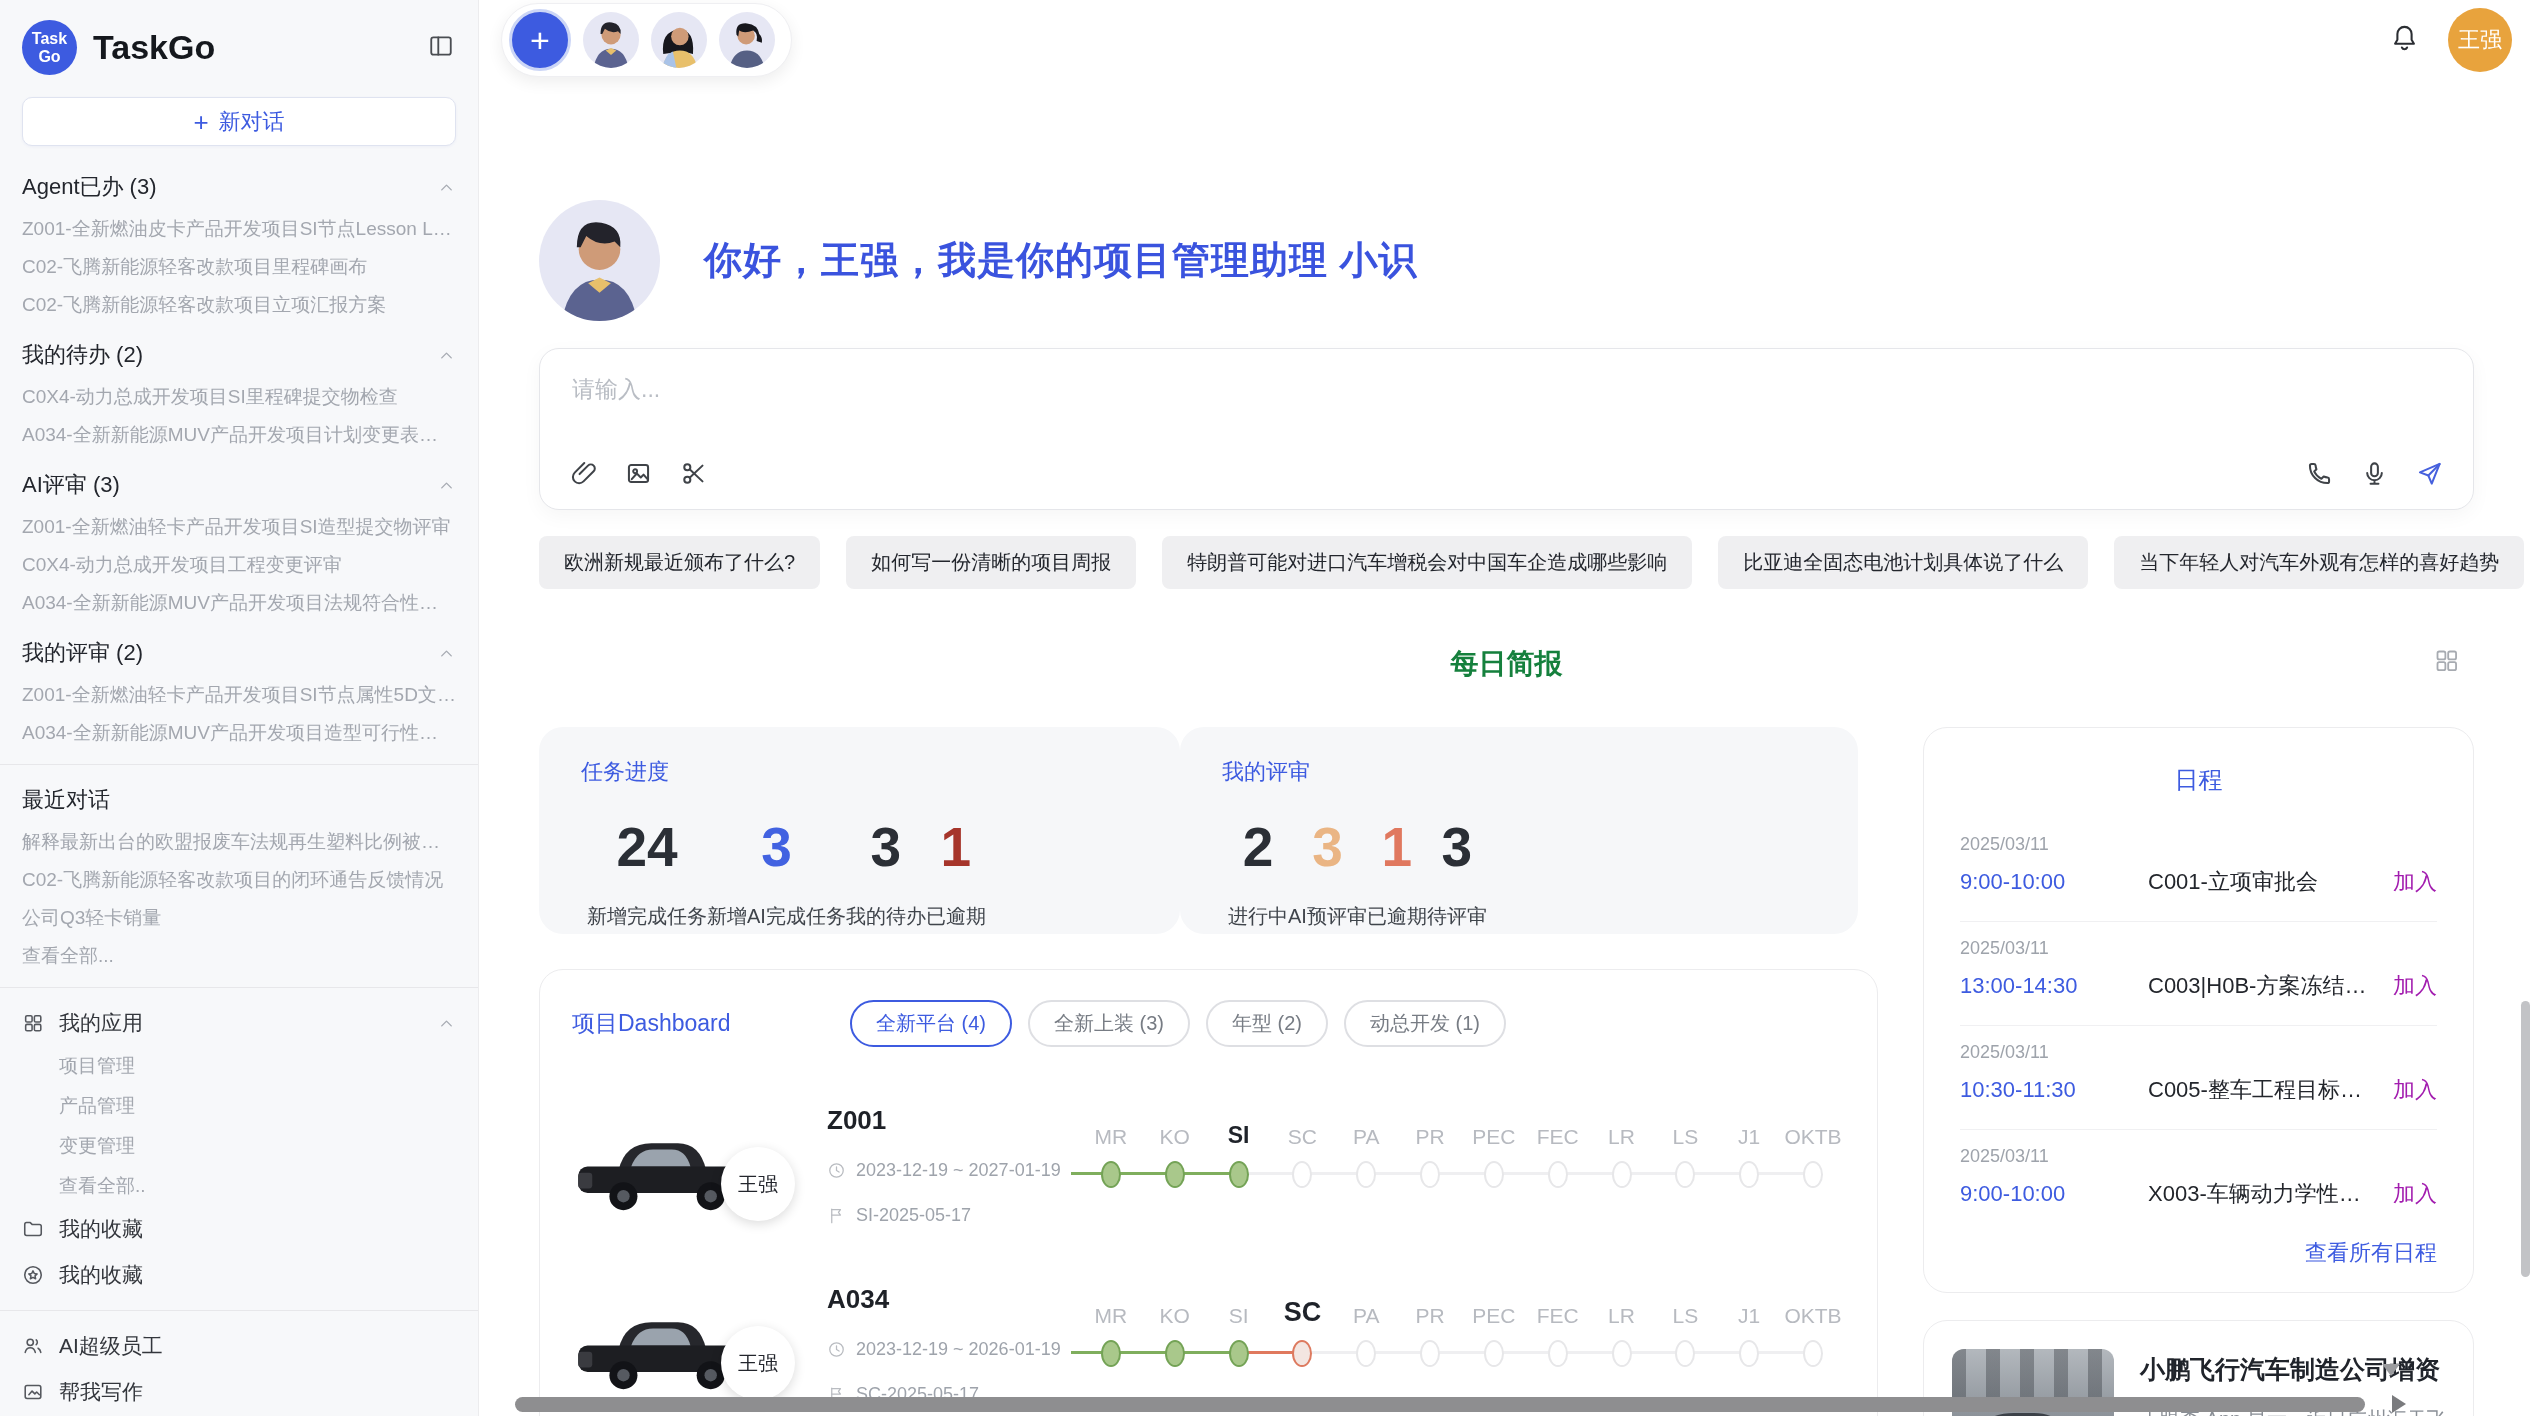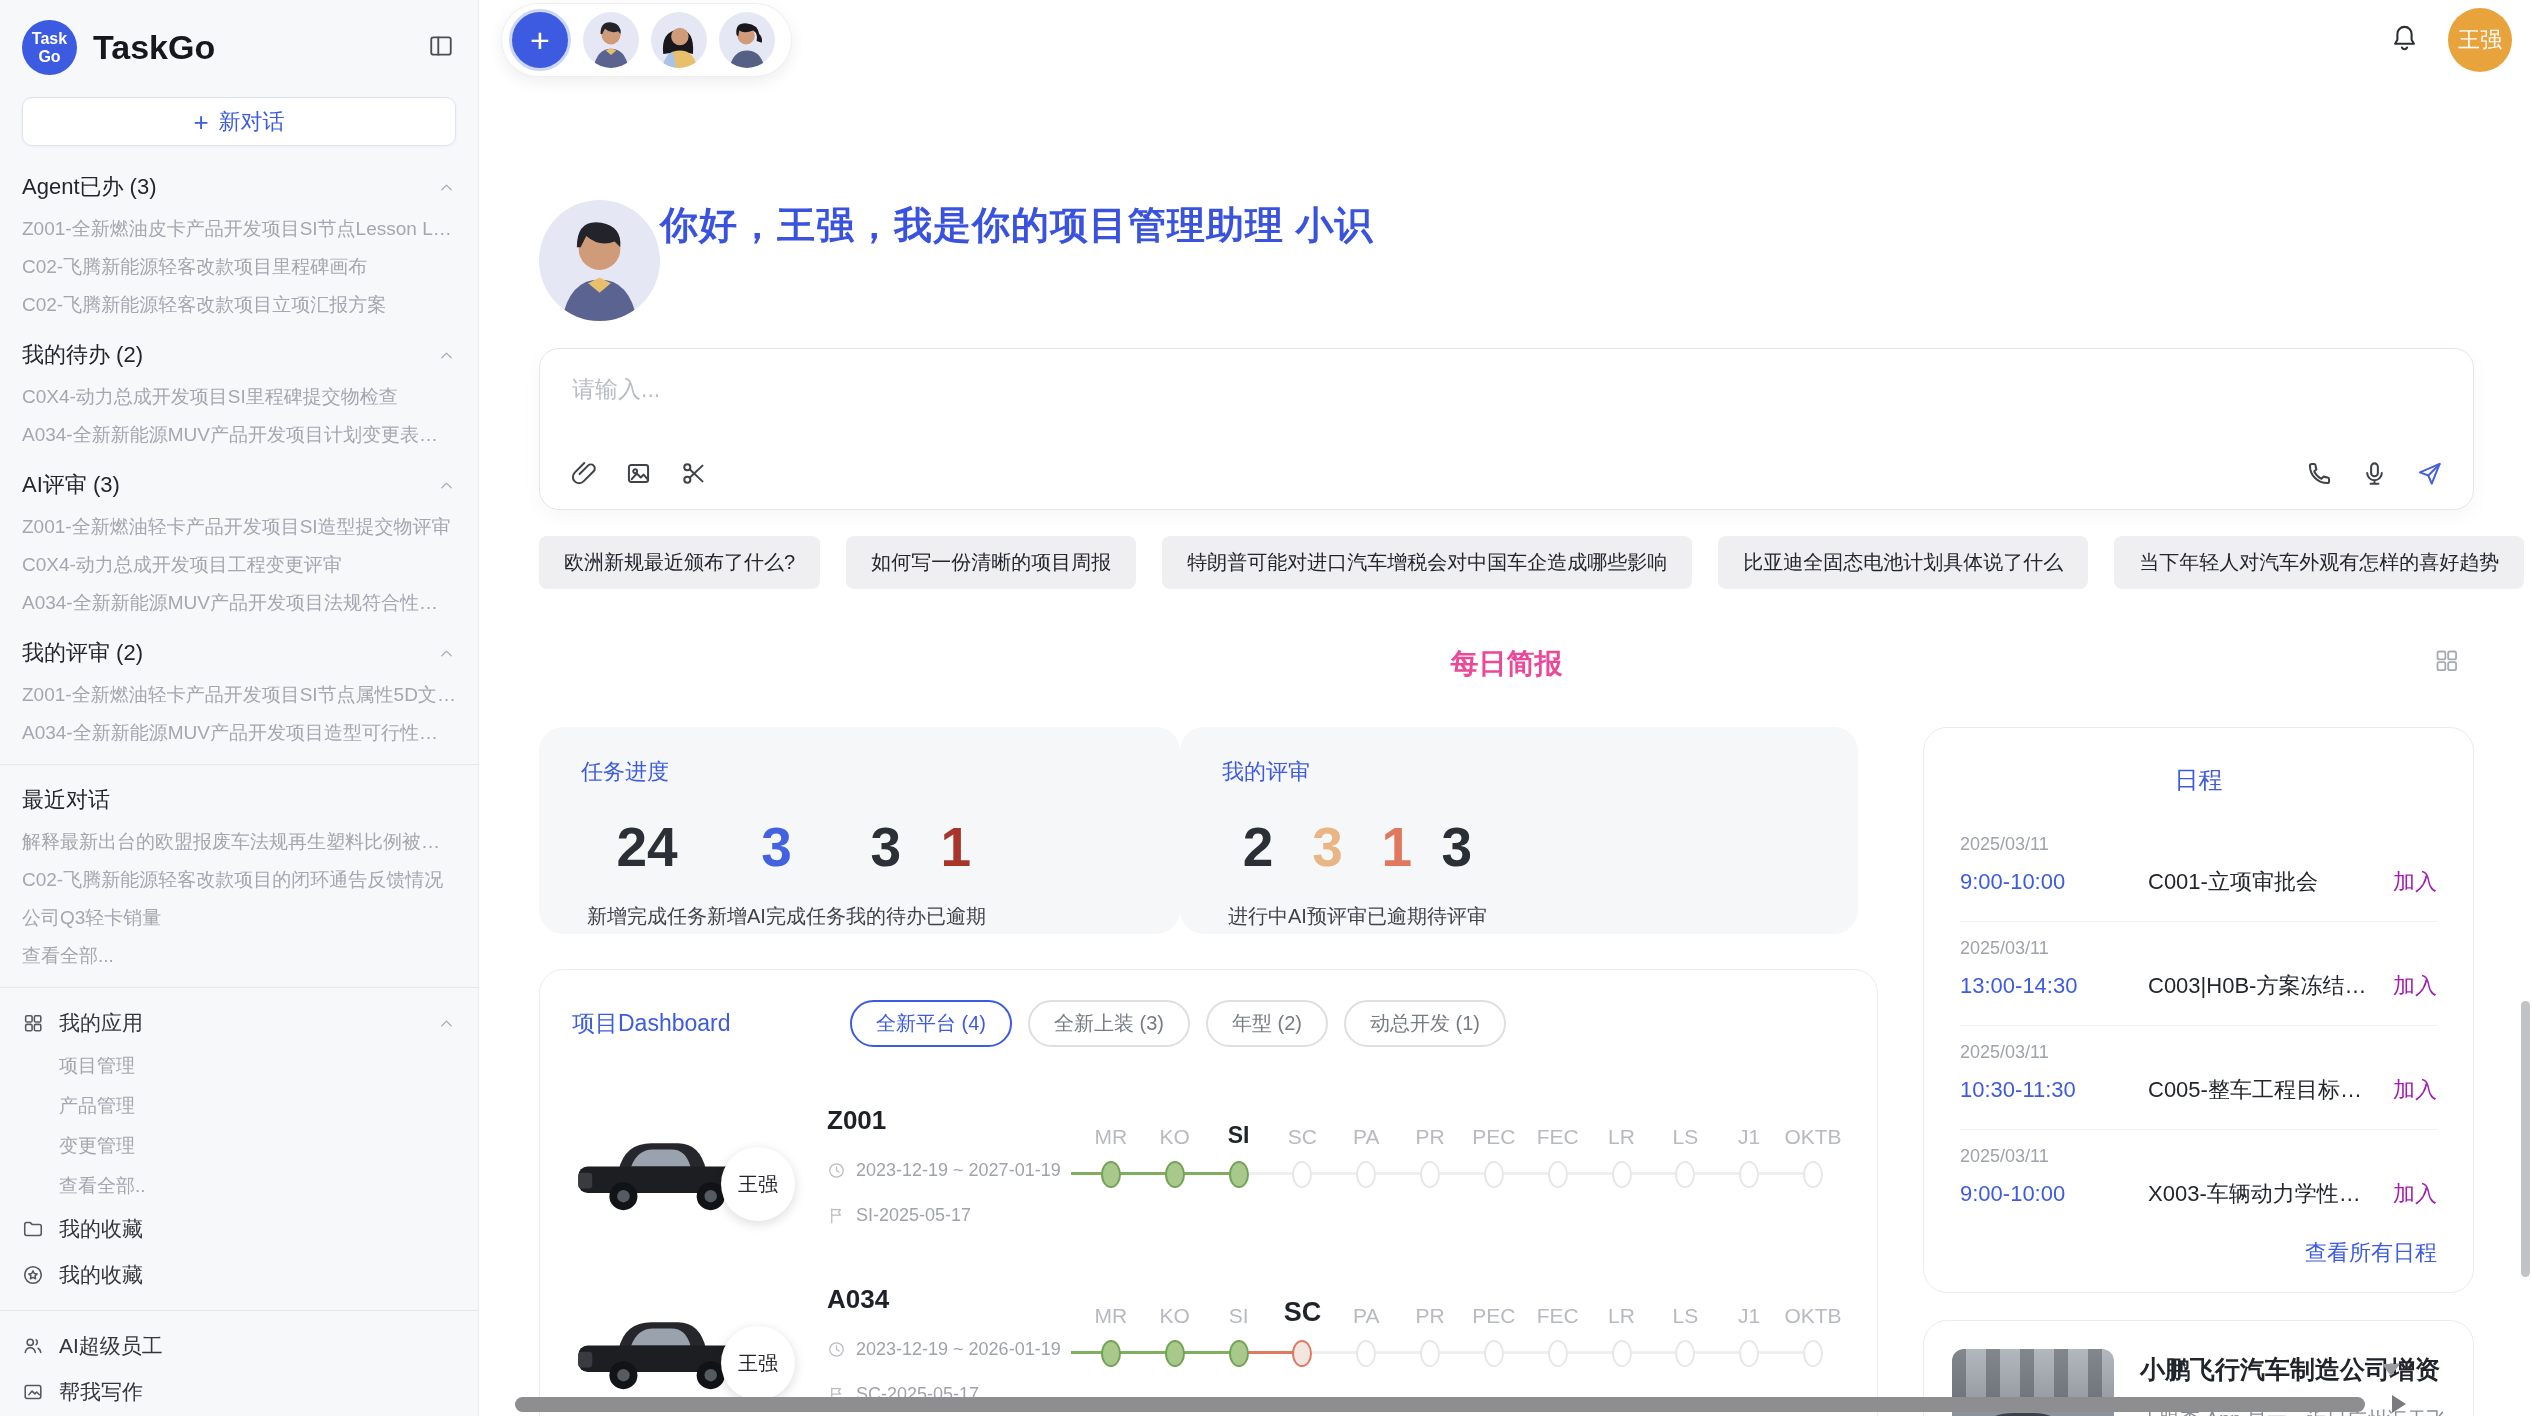--- a/index.html
+++ b/index.html
@@ -41,41 +41,41 @@
   .plus-btn{width:56px;height:56px;border-radius:50%;background:#3D5BE0;color:#fff;font-size:34px;
             display:flex;align-items:center;justify-content:center;border:3px solid #ccd6f6;cursor:pointer}
   .avatar{width:56px;height:56px;border-radius:50%;background:#e6e7f4;overflow:hidden;flex:0 0 auto;cursor:pointer}
   .avatar svg,.big-avatar svg{width:100%;height:100%;display:block}
   .top-right{display:flex;align-items:center;gap:28px}
   .bell{cursor:pointer}
   .bell svg{width:31px;height:31px;stroke:#2b2e33;fill:none;stroke-width:1.6;stroke-linecap:round;stroke-linejoin:round}
   .user-avatar{width:64px;height:64px;border-radius:50%;background:#E8A33D;color:#fff;display:flex;
                align-items:center;justify-content:center;font-size:22px;cursor:pointer}
 
-  .greeting{display:flex;align-items:flex-start;margin-top:123px}
+  .greeting{display:flex;align-items:center;gap:44px;margin-top:123px}
   .big-avatar{width:121px;height:121px;border-radius:50%;background:#e6e7f4;overflow:hidden;flex:0 0 auto}
   .greet-text{font-size:38px;font-weight:700;color:#3a53de;letter-spacing:1px}
 
   .input-card{margin-top:27px;height:162px;box-sizing:border-box;border:1px solid #e5e6ea;border-radius:20px;
               box-shadow:0 6px 20px rgba(0,0,0,.04);padding:26px 30px 22px;display:flex;
               flex-direction:column;justify-content:space-between;background:#fff}
   .chat-input{border:none;outline:none;font-size:23px;color:#23262d;width:100%;background:transparent;
               font-family:"Liberation Sans","DejaVu Sans",sans-serif}
   .chat-input::placeholder{color:#b9bdc4}
   .input-actions{display:flex;justify-content:space-between;align-items:center}
   .icon-group{display:flex;align-items:center;gap:28px}
   .act-ic{width:27px;height:27px;stroke:#3f4348;fill:none;stroke-width:1.8;stroke-linecap:round;stroke-linejoin:round;cursor:pointer}
   .act-ic.blue{stroke:#4660dd}
 
   .chips{display:flex;gap:26px;margin-top:26px}
   .chip{background:#efeff1;border-radius:8px;padding:13px 25px;font-size:20px;color:#23262d;
         white-space:nowrap;cursor:pointer}
 
   .daily-head{position:relative;margin-top:56px;text-align:center}
-  .daily-title{font-size:28px;font-weight:700;color:#ec4899}
+  .daily-title{font-size:28px;font-weight:700;color:#15803d}
   .apps-corner{position:absolute;right:14px;top:2px;cursor:pointer}
   .apps-corner svg{width:27px;height:27px;stroke:#a7abb1;fill:none;stroke-width:1.6}
 
   .content-row{display:flex;gap:45px;margin-top:44px;align-items:flex-start}
   .left-col{flex:0 0 1339px;width:1339px}
   .right-col{flex:1;min-width:0}
 
   .stats-row{display:flex;}
   .stat-card{background:#f6f7f9;border-radius:24px;height:207px;box-sizing:border-box;padding:30px 42px}
   .stat-card.c1{flex:0 0 641px}

